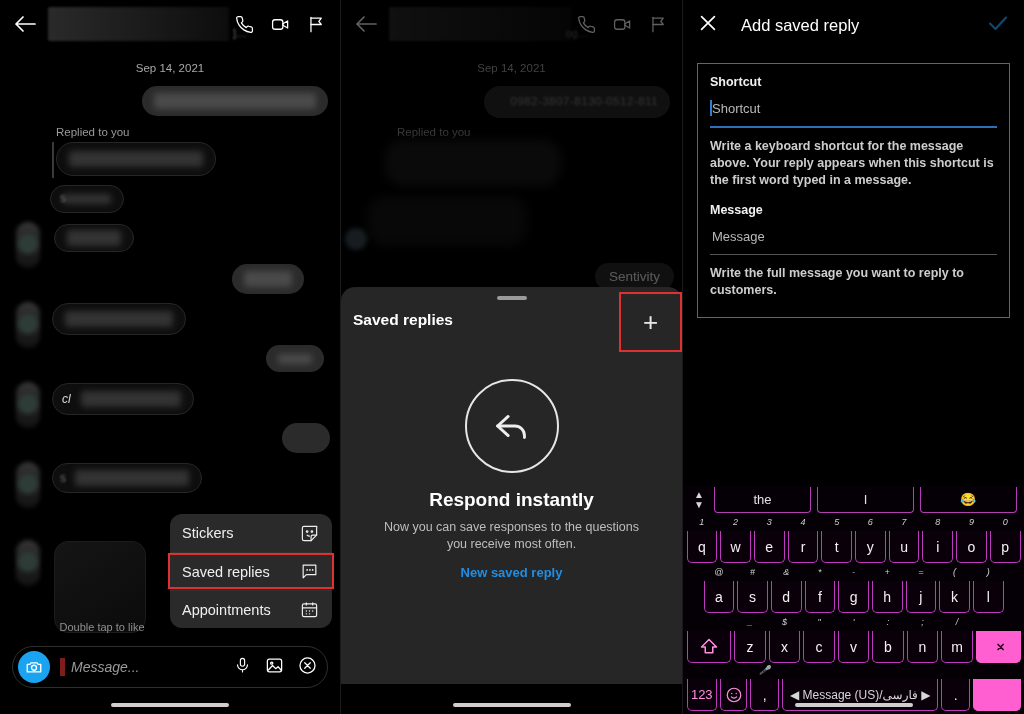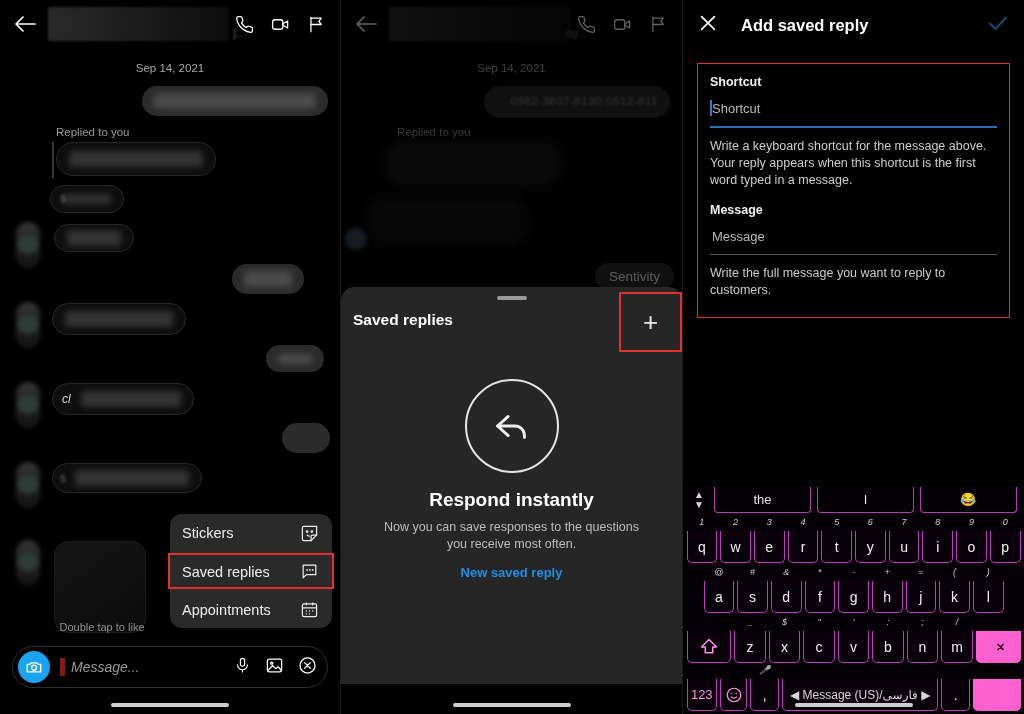--- a/index.html
+++ b/index.html
@@ -97,30 +97,30 @@
   .empty-wrap{ position:absolute; left:0; right:0; top:92px; text-align:center; }
   .reply-circle{ width:94px; height:94px; border-radius:50%; border:2px solid #e6e6e6;
                  margin:0 auto 16px; display:flex; align-items:center; justify-content:center; }
   .empty-title{ font-size:19px; font-weight:bold; color:#fff; margin-bottom:8px; }
   .empty-sub{ font-size:12.5px; color:#bdbdbd; line-height:17px; padding:0 42px; }
   .empty-link{ margin-top:12px; font-size:13px; font-weight:bold; color:#1e8fe6; }
 
   
   .asr-header{ position:absolute; top:0; left:0; right:0; height:50px;
                display:flex; align-items:center; padding:0 14px; gap:22px; }
-  .asr-title{ font-size:16.5px; font-weight:bold; color:#fff; }
+  .asr-title{ font-size:16.5px; font-weight:normal; color:#fff; }
   .asr-check{ margin-left:auto; }
   .form-box{ position:absolute; left:14px; right:14px; top:63px; height:255px; border:1px solid #e03030; }
   .form-inner{ padding:11px 12px 0; }
   .f-label{ font-size:12.5px; font-weight:bold; color:#f0f0f0; }
   .f-input{ font-size:13px; color:#b9b9b9; margin-top:12px; position:relative; padding-left:2px; }
   .f-caret{ position:absolute; left:0; top:-1px; width:1.5px; height:16px; background:#2f7fd0; }
   .underline-blue{ height:1.5px; background:#2f6fb5; margin-top:10px; }
   .underline-grey{ height:1px; background:#555; margin-top:10px; }
-  .f-help{ font-size:12.5px; color:#cdcdcd; line-height:17px; margin-top:10px; }
+  .f-help{ font-size:12.5px; color:#cdcdcd; line-height:17px; margin-top:10px;font-weight:bold; }
   .f-label.mt{ margin-top:14px; }
 
   
   .kb{ position:absolute; left:0; right:0; bottom:0; top:485px; background:#050005; }
   .kb-sugg{ height:30px; display:flex; align-items:center; padding:0 4px; }
   .sugg-caret{ width:24px; text-align:center; font-size:10px; color:#d8d8d8; line-height:10px; }
   .sugg{ flex:1; height:26px; margin:0 3px; display:flex; align-items:center; justify-content:center;
          font-size:13px; color:#e2e2e2;
          border-left:1.5px solid #b33fb3; border-right:1.5px solid #b33fb3; border-bottom:1.5px solid #b33fb3;
          border-bottom-left-radius:4px; border-bottom-right-radius:4px; }

